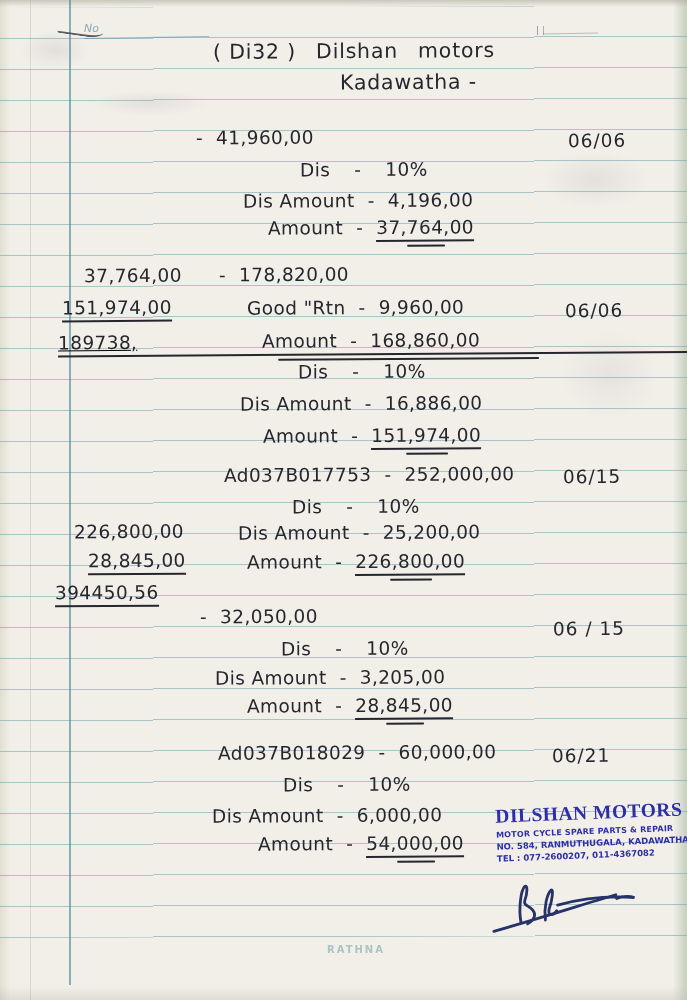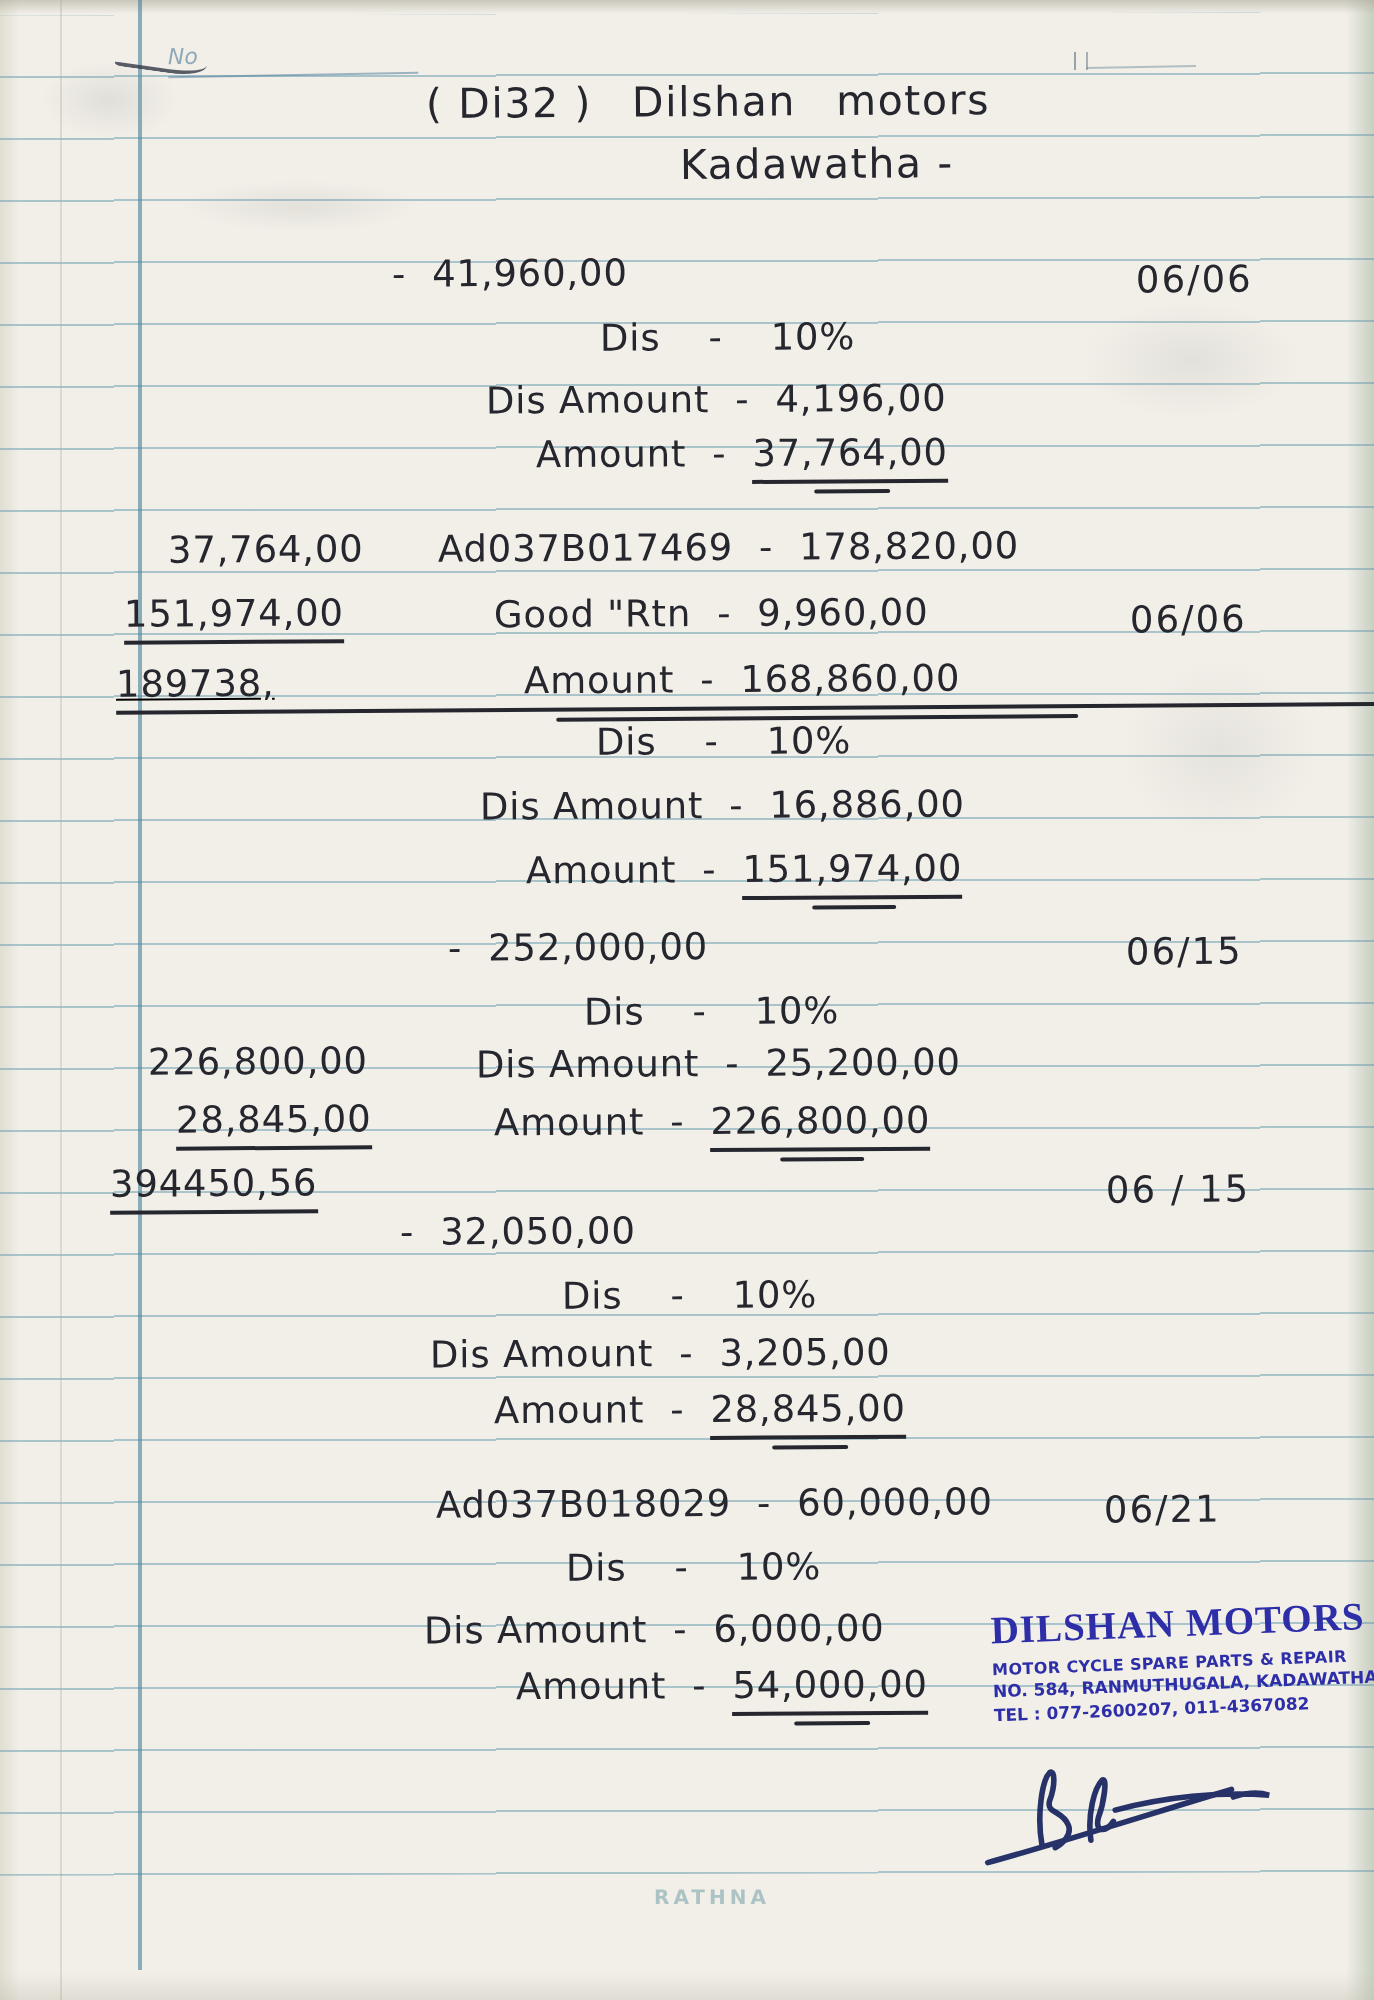--- a/index.html
+++ b/index.html
@@ -157,21 +157,20 @@
     <span>Amount</span>
     <span>-</span>
     <span class="u2">37,764,00</span>
   </div>
 
   <div class="mnum" style="left:84px;top:265px;">37,764,00</div>
   <div class="mnum u" style="left:62px;top:297px;">151,974,00</div>
   <div class="mnum u2" style="left:58px;top:330px;">189738,</div>
 
   <div class="hl g14" style="left:219px;top:264px;">
-    <span>Ad037B017469</span>
     <span>-</span>
     <span>178,820,00</span>
   </div>
   <div class="hl g14" style="left:247px;top:297px;">
     <span>Good "Rtn</span>
     <span>-</span>
     <span>9,960,00</span>
   </div>
   <div class="date" style="left:565px;top:300px;">06/06</div>
   <div class="hl g14" style="left:262px;top:330px;">
@@ -189,20 +188,21 @@
     <span>-</span>
     <span>16,886,00</span>
   </div>
   <div class="hl g14" style="left:263px;top:425px;">
     <span>Amount</span>
     <span>-</span>
     <span class="u2">151,974,00</span>
   </div>
 
   <div class="hl g14" style="left:224px;top:464px;">
+    <span>Ad037B017753</span>
     <span>-</span>
     <span>252,000,00</span>
   </div>
   <div class="date" style="left:563px;top:466px;">06/15</div>
   <div class="hl g24" style="left:292px;top:496px;">
     <span>Dis</span>
     <span>-</span>
     <span>10%</span>
   </div>
   <div class="hl g14" style="left:238px;top:522px;">
@@ -217,21 +217,21 @@
   </div>
 
   <div class="mnum" style="left:74px;top:521px;">226,800,00</div>
   <div class="mnum u" style="left:88px;top:550px;">28,845,00</div>
   <div class="mnum u" style="left:55px;top:582px;">394450,56</div>
 
   <div class="hl g14" style="left:200px;top:606px;">
     <span>-</span>
     <span>32,050,00</span>
   </div>
-  <div class="date" style="left:553px;top:585px;">06 / 15</div>
+  <div class="date" style="left:553px;top:618px;">06 / 15</div>
   <div class="hl g24" style="left:281px;top:638px;">
     <span>Dis</span>
     <span>-</span>
     <span>10%</span>
   </div>
   <div class="hl g14" style="left:215px;top:667px;">
     <span>Dis Amount</span>
     <span>-</span>
     <span>3,205,00</span>
   </div>

